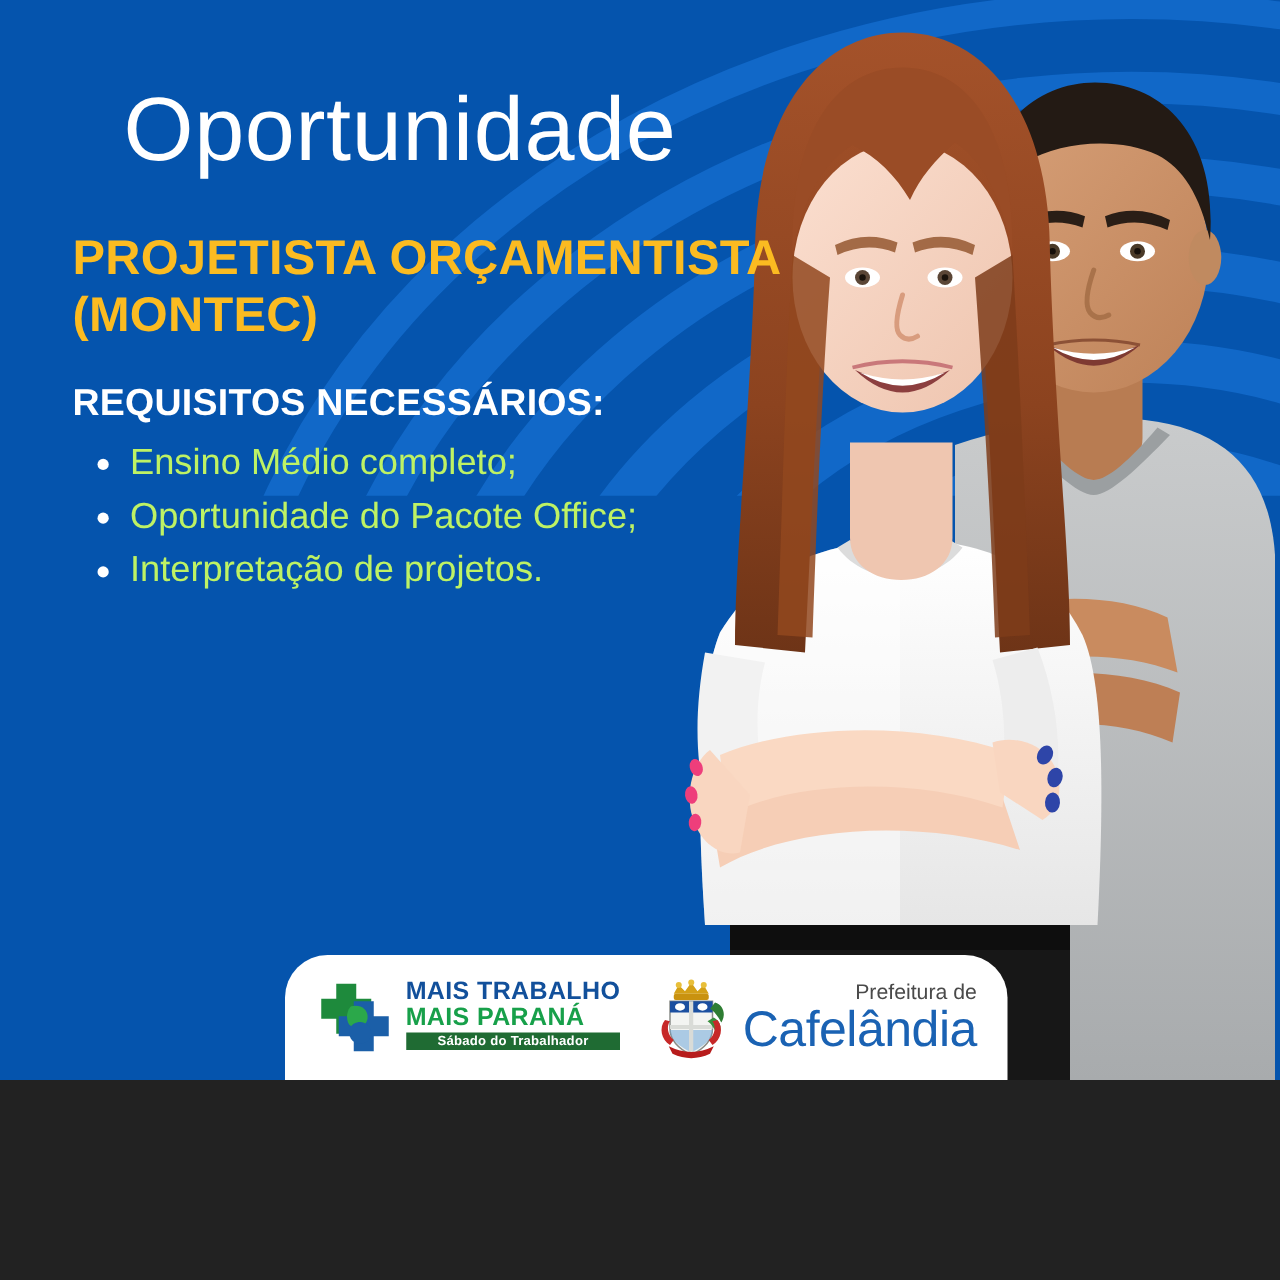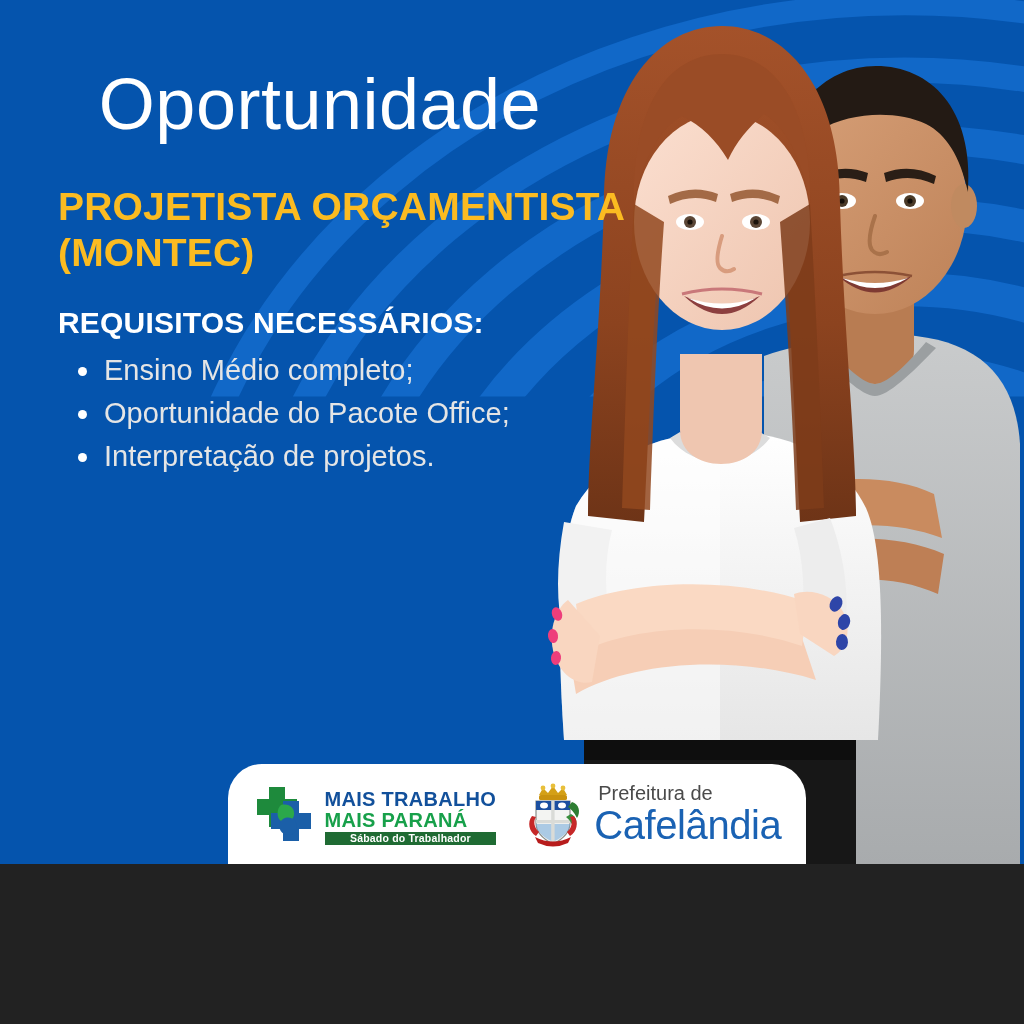--- a/index.html
+++ b/index.html
@@ -69,21 +69,21 @@
     margin:0 0 10px 0;
   }
 
   ul.bullets{
     list-style:none;
     margin:0 0 26px 0;
     padding:0 0 0 18px;
   }
   ul.bullets li{
     position:relative;
-    color:#e5e5e5;
+    color:#bef264;
     font-size:29px;
     font-weight:400;
     line-height:1.42;
     padding-left:28px;
     margin-bottom:2px;
     max-width:520px;
   }
   ul.bullets li::before{
     content:"";
     position:absolute;
@@ -97,38 +97,38 @@
   .footer{
     position:absolute;
     left:228px;bottom:0;
     width:578px;height:100px;
     background:#FFFFFF;
     border-radius:34px 34px 0 0;
     z-index:5;
     display:flex;align-items:center;justify-content:center;
     gap:26px;
   }
-  .logo-mt{display:flex;align-items:flex-end;gap:6px;}
+  .logo-mt{display:flex;align-items:flex-start;gap:6px;}
   .logo-mt .mark{width:66px;height:62px;flex:none;}
   .logo-mt .mark svg{display:block;width:100%;height:100%;}
   .logo-mt .words{display:flex;flex-direction:column;line-height:1;}
   .logo-mt .w1{color:#12509B;font-size:20px;font-weight:700;letter-spacing:.3px;}
   .logo-mt .w2{color:#17A04A;font-size:20px;font-weight:700;letter-spacing:.3px;margin-top:1px;}
   .logo-mt .w3{
     background:#1F6B33;color:#FFFFFF;
     font-size:10.5px;font-weight:700;
     text-align:center;letter-spacing:.2px;
     margin-top:2px;padding:1.5px 4px;
   }
 
   .logo-pref{display:flex;align-items:center;gap:10px;}
   .crest{width:62px;height:68px;flex:none;}
   .crest svg{display:block;width:100%;height:100%;}
   .pref-words{display:flex;flex-direction:column;line-height:1;}
-  .pref-words .p1{color:#4A4A4A;font-size:20px;font-weight:400;margin-left:4px;}
+  .pref-words .p1{color:#4A4A4A;font-size:17px;font-weight:400;margin-left:4px;text-align:right;}
   .pref-words .p2{color:#1A62B3;font-size:40px;font-weight:400;letter-spacing:-.4px;margin-top:2px;}
 </style>
 </head>
 <body>
 
 <div class="poster">
 
   <div class="bg-arcs">
     <svg viewBox="0 0 1024 1024" preserveAspectRatio="none" aria-hidden="true">
       <defs>

